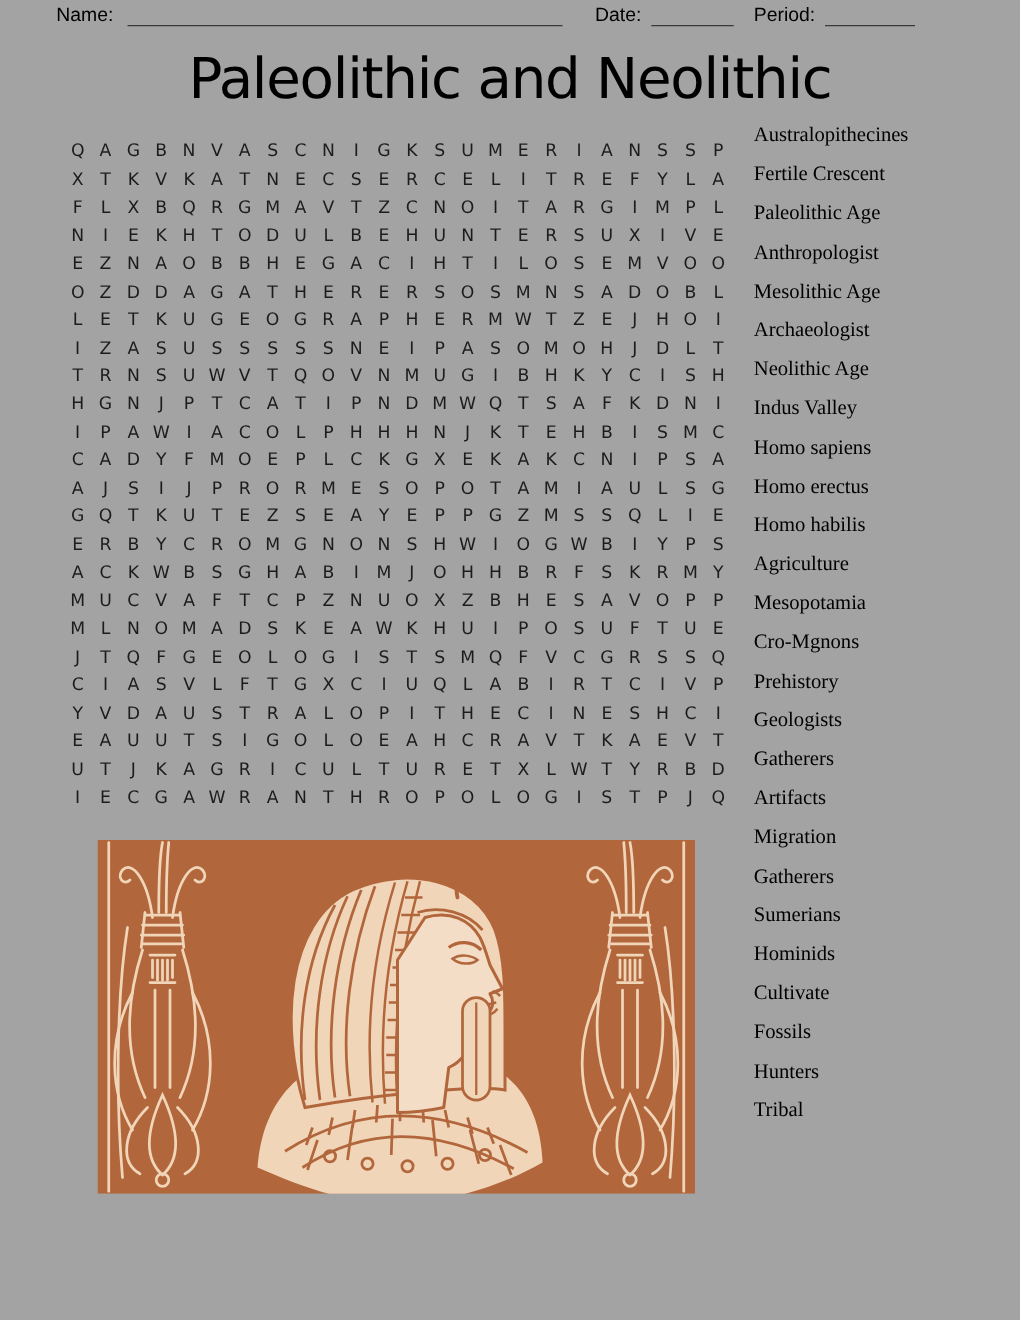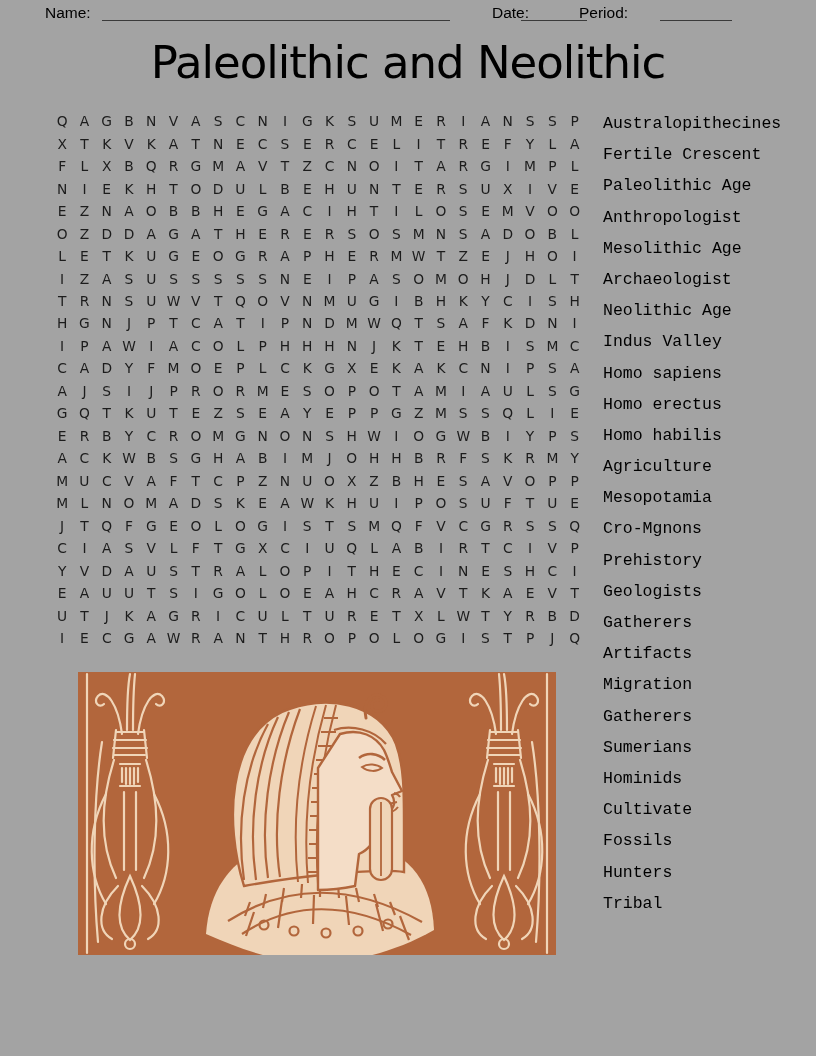--- a/index.html
+++ b/index.html
@@ -15,39 +15,39 @@
          font-family:"DejaVu Sans",sans-serif;font-size:45px;font-weight:500;
          letter-spacing:-1px;color:#000;}
 
   
   .grid{position:absolute;left:51px;top:110px;display:grid;
         grid-template-columns:repeat(24,22.29px);grid-auto-rows:22.48px;
         font-family:"DejaVu Sans",sans-serif;font-size:13.8px;font-weight:500;color:#1c1c1c;}
   .grid .cell{display:flex;align-items:center;justify-content:center;}
 
   
-  .words{position:absolute;left:603px;top:108px;margin:0;padding:0;list-style:none;
-         font-family:Liberation Mono, monospace;font-size:16.5px;color:#000;}
+  .words{position:absolute;left:603px;top:92px;margin:0;padding:0;list-style:none;
+         font-family:Liberation Serif, serif;font-size:16.5px;color:#000;}
   .words li{height:31.2px;line-height:31.2px;white-space:nowrap;}
 
   
   .art{position:absolute;left:78px;top:672px;width:478px;height:283px;}
 </style>
 </head>
 <body>
 
 <div class="page">
 
   <span class="hdr" style="left:45px">Name:</span>
   <span class="blank" style="left:102px;width:348px"></span>
 
-  <span class="hdr" style="left:492px">Date:</span>
+  <span class="hdr" style="left:476px">Date:</span>
   <span class="blank" style="left:521px;width:66px"></span>
 
-  <span class="hdr" style="left:579px">Period:</span>
+  <span class="hdr" style="left:603px">Period:</span>
   <span class="blank" style="left:660px;width:72px"></span>
 
   <div class="title">Paleolithic and Neolithic</div>
 
   <div class="grid">
       <span class="cell">Q</span>
       <span class="cell">A</span>
       <span class="cell">G</span>
       <span class="cell">B</span>
       <span class="cell">N</span>

